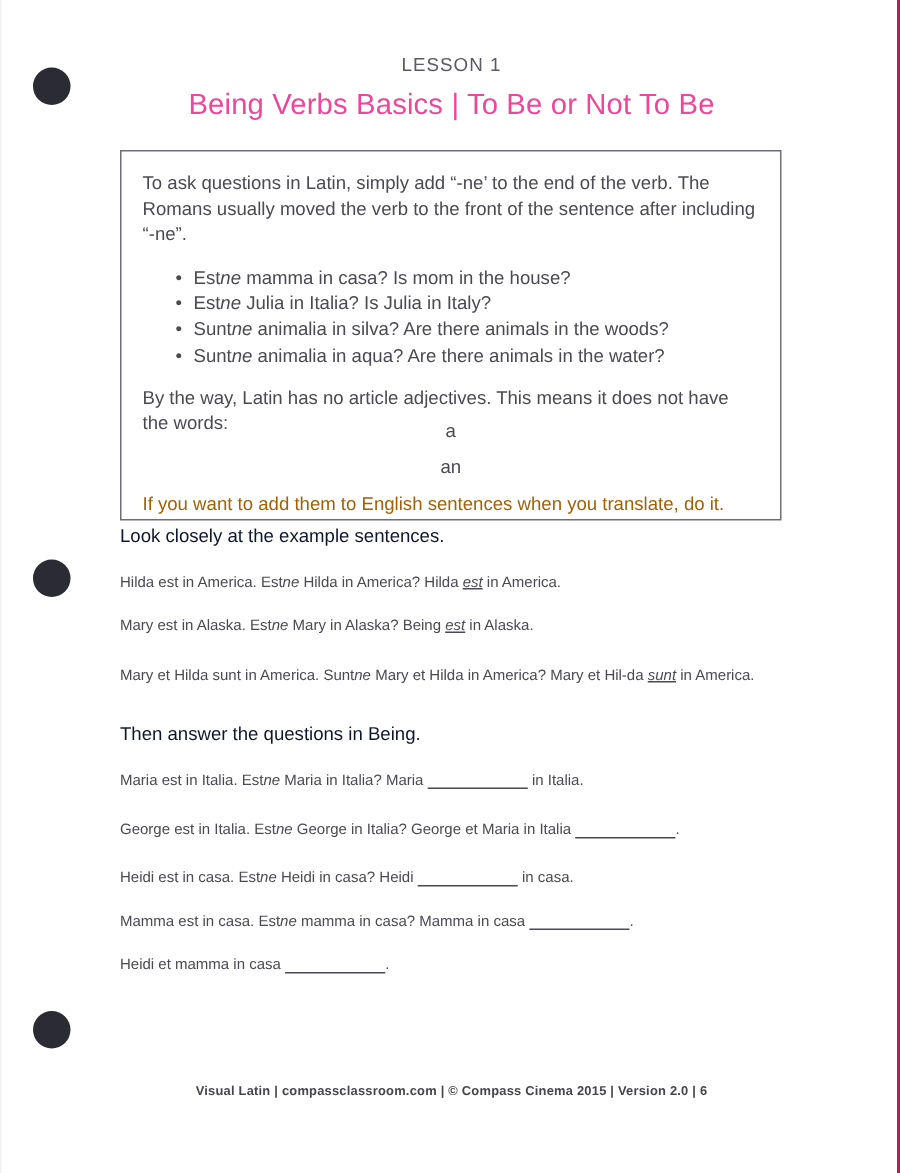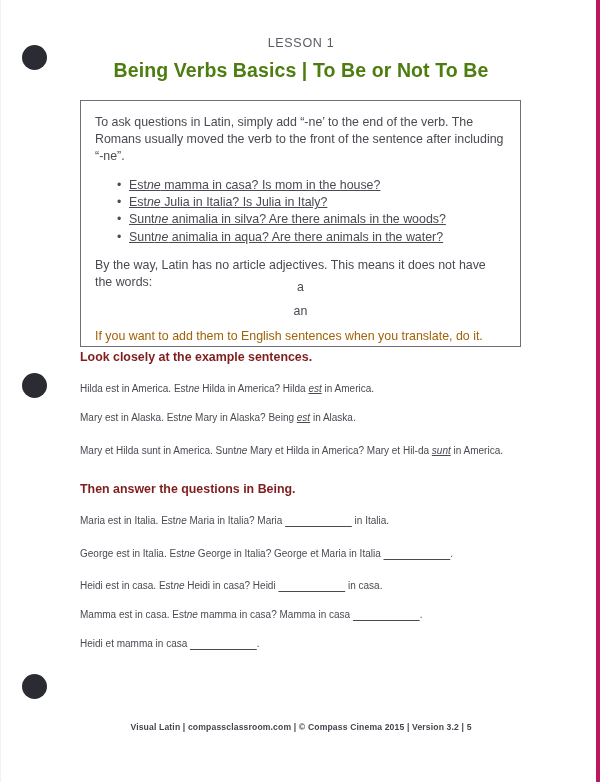--- a/index.html
+++ b/index.html
@@ -18,21 +18,21 @@
     position: relative;
   }
 
   .page {
     position: absolute;
     left: 0; top: 0;
     width: 600px;
     height: 782px;
     background: #ffffff;
     border-left: 1px solid #f2f2f2;
-    border-right: 4px solid #be185d;
+    border-right: 2px solid #be185d;
   }
 
   
   .punch {
     position: absolute;
     width: 25px;
     height: 25px;
     border-radius: 50%;
     background: #2b2b33;
     left: 21px;
@@ -51,22 +51,22 @@
   }
   .lesson-label {
     font-size: 12.5px;
     letter-spacing: 0.7px;
     color: #5a5a62;
     font-weight: 400;
   }
   .lesson-title {
     margin-top: 9px;
     font-size: 19.5px;
-    font-weight: 700;
-    color: #4d7c0f;
+    font-weight: 400;
+    color: #ec4899;
     letter-spacing: 0.1px;
   }
 
   
   .info-box {
     position: absolute;
     left: 79px;
     top: 100px;
     width: 441px;
     height: 247px;
@@ -83,21 +83,20 @@
     margin: 12px 0 0 0;
     padding: 0;
     list-style: none;
   }
   .bullets li {
     font-size: 12.4px;
     line-height: 17.2px;
     color: #4a4a52;
     padding-left: 34px;
     position: relative;
-    text-decoration: underline;
   }
   .bullets li::before {
     content: "•";
     position: absolute;
     left: 22px;
     top: 0;
   }
   .info-note {
     margin-top: 11px;
     font-size: 12.4px;
@@ -125,22 +124,22 @@
 
   
   .content {
     position: absolute;
     left: 79px;
     top: 350px;
     width: 441px;
   }
   .section-heading {
     font-size: 12.4px;
-    font-weight: 700;
-    color: #7f1d1d;
+    font-weight: 400;
+    color: #0f172a;
     margin: 0 0 6px 0;
   }
   .sentence {
     font-size: 10px;
     line-height: 20px;
     color: #4a4a52;
     margin: 0;
     padding: 9px 0 0 0;
   }
   .sentence-wrap {
@@ -231,15 +230,15 @@
     <p class="sentence sentence-wrap"><span>George est in Italia.  Est</span><em class="ne">ne</em><span> George in Italia?  George et Maria in Italia </span><span class="blank">____________</span><span>.</span></p>
 
     <p class="sentence"><span>Heidi est in casa.  Est</span><em class="ne">ne</em><span> Heidi in casa?  Heidi </span><span class="blank">____________</span><span> in casa.</span></p>
 
     <p class="sentence"><span>Mamma est in casa.  Est</span><em class="ne">ne</em><span> mamma in casa?  Mamma in casa </span><span class="blank">____________</span><span>.</span></p>
 
     <p class="sentence"><span>Heidi et mamma in casa </span><span class="blank">____________</span><span>.</span></p>
 
   </div>
 
-  <div class="footer">Visual Latin | compassclassroom.com | © Compass Cinema 2015 | Version 3.2 |  5</div>
+  <div class="footer">Visual Latin | compassclassroom.com | © Compass Cinema 2015 | Version 2.0 |  6</div>
 
 </div>
 
 </body></html>

